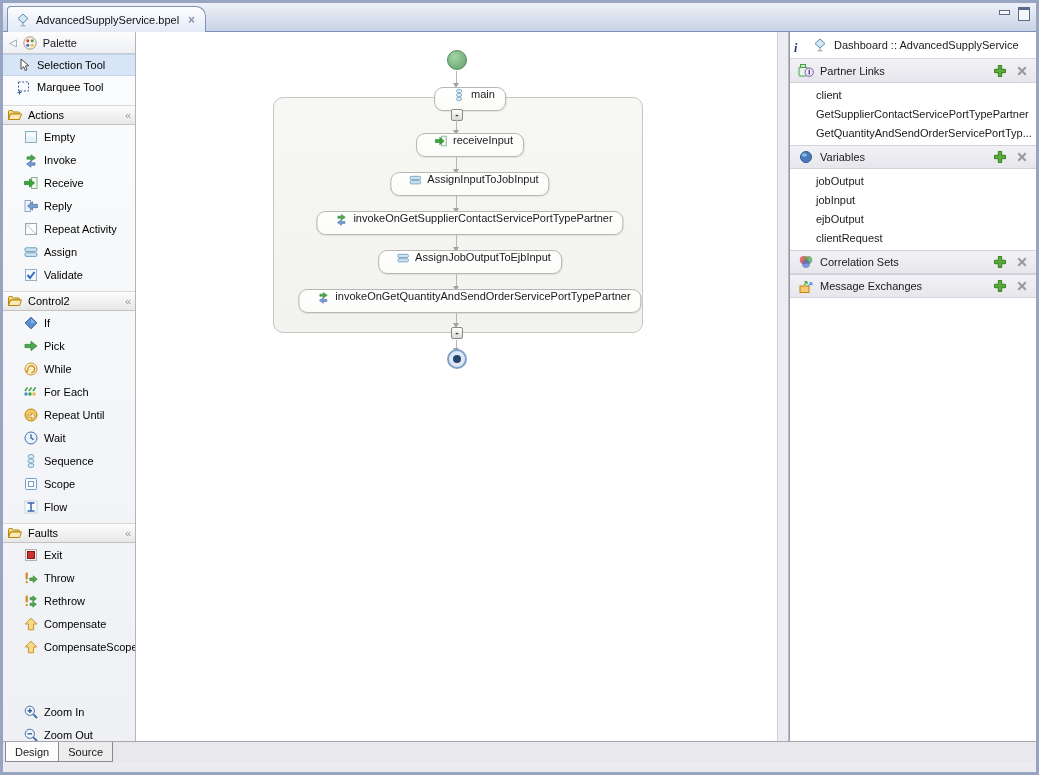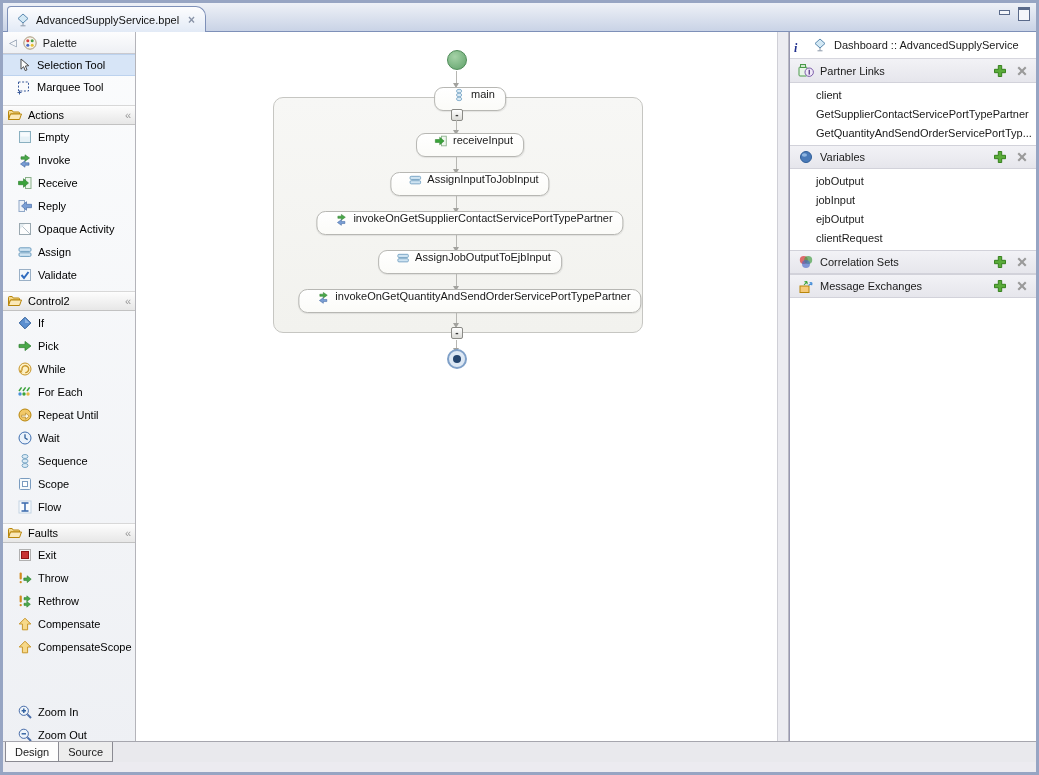--- a/index.html
+++ b/index.html
@@ -25,21 +25,21 @@
   
   .palette { width:133px; background:linear-gradient(#fbfcfd,#eef0f4); border-right:1px solid #b4b4ba; overflow:hidden; display:flex; flex-direction:column; }
   .pal-head { height:22px; display:flex; align-items:center; gap:5px; padding:0 4px 0 6px; border-bottom:1px solid #c9c9cf; background:linear-gradient(#fdfdfe,#eef0f4); }
   .pal-head .back { color:#7a8aa0; font-size:10px; }
   .pal-head .plbl { font-weight:normal; color:#1a1a1a; }
   .prow { height:22px; display:flex; align-items:center; gap:5px; padding-left:13px; cursor:default; }
   .prow.sel { background:#d7e5f7; border-top:1px solid #bcd2ee; border-bottom:1px solid #bcd2ee; }
   .psec { height:20px; margin-top:7px; display:flex; align-items:center; gap:5px; padding:0 5px 0 4px;
           background:linear-gradient(#fdfdfd,#e7e7e7); border-top:1px solid #d8d8d8; border-bottom:1px solid #c2c2c2; }
   .psec .pin { margin-left:auto; color:#9a9a9a; font-size:11px; letter-spacing:-1px; }
-  .pitem { height:23px; display:flex; align-items:center; gap:5px; padding-left:14px; cursor:default; white-space:nowrap; }
+  .pitem { height:23px; display:flex; align-items:center; gap:5px; padding-left:20px; cursor:default; white-space:nowrap; }
   .pzoom { margin-top:42px; }
   .plbl2 { color:#000; }
 
   .ic { display:inline-block; width:16px; height:16px; position:relative; flex:0 0 16px; }
   .ic svg { display:block; }
   .ic14 { width:14px; height:14px; flex:0 0 14px; }
 
   
   .canvas { position:relative; flex:1; background:#ffffff; overflow:hidden; }
   .seq-container { position:absolute; left:137px; top:65px; width:370px; height:236px; border:1px solid #c6c6c2; border-radius:10px;
@@ -188,21 +188,21 @@
         <span class="plbl2">Reply</span>
       </div>
       <div class="pitem">
         <span class="ic">
           <svg viewBox="0 0 16 16" width="16" height="16">
               <rect x="2.5" y="2.5" width="11" height="11" fill="#fdfdfd" stroke="#9aa8b0"></rect>
               <line x1="3" y1="3" x2="13" y2="13" stroke="#b4c0c8"></line>
               <path d="M3 3 L8 3 L3 8 Z" fill="#e4ecf0"></path>
             </svg>
         </span>
-        <span class="plbl2">Opaque Activity</span>
+        <span class="plbl2">Repeat Activity</span>
       </div>
       <div class="pitem">
         <span class="ic">
           <svg viewBox="0 0 16 16" width="16" height="16">
               <rect x="2" y="3.8" width="12" height="3.6" rx="1.2" fill="#cfe4f2" stroke="#6f9ec0"></rect>
               <rect x="2" y="8.8" width="12" height="3.6" rx="1.2" fill="#cfe4f2" stroke="#6f9ec0"></rect>
             </svg>
         </span>
         <span class="plbl2">Assign</span>
       </div>

